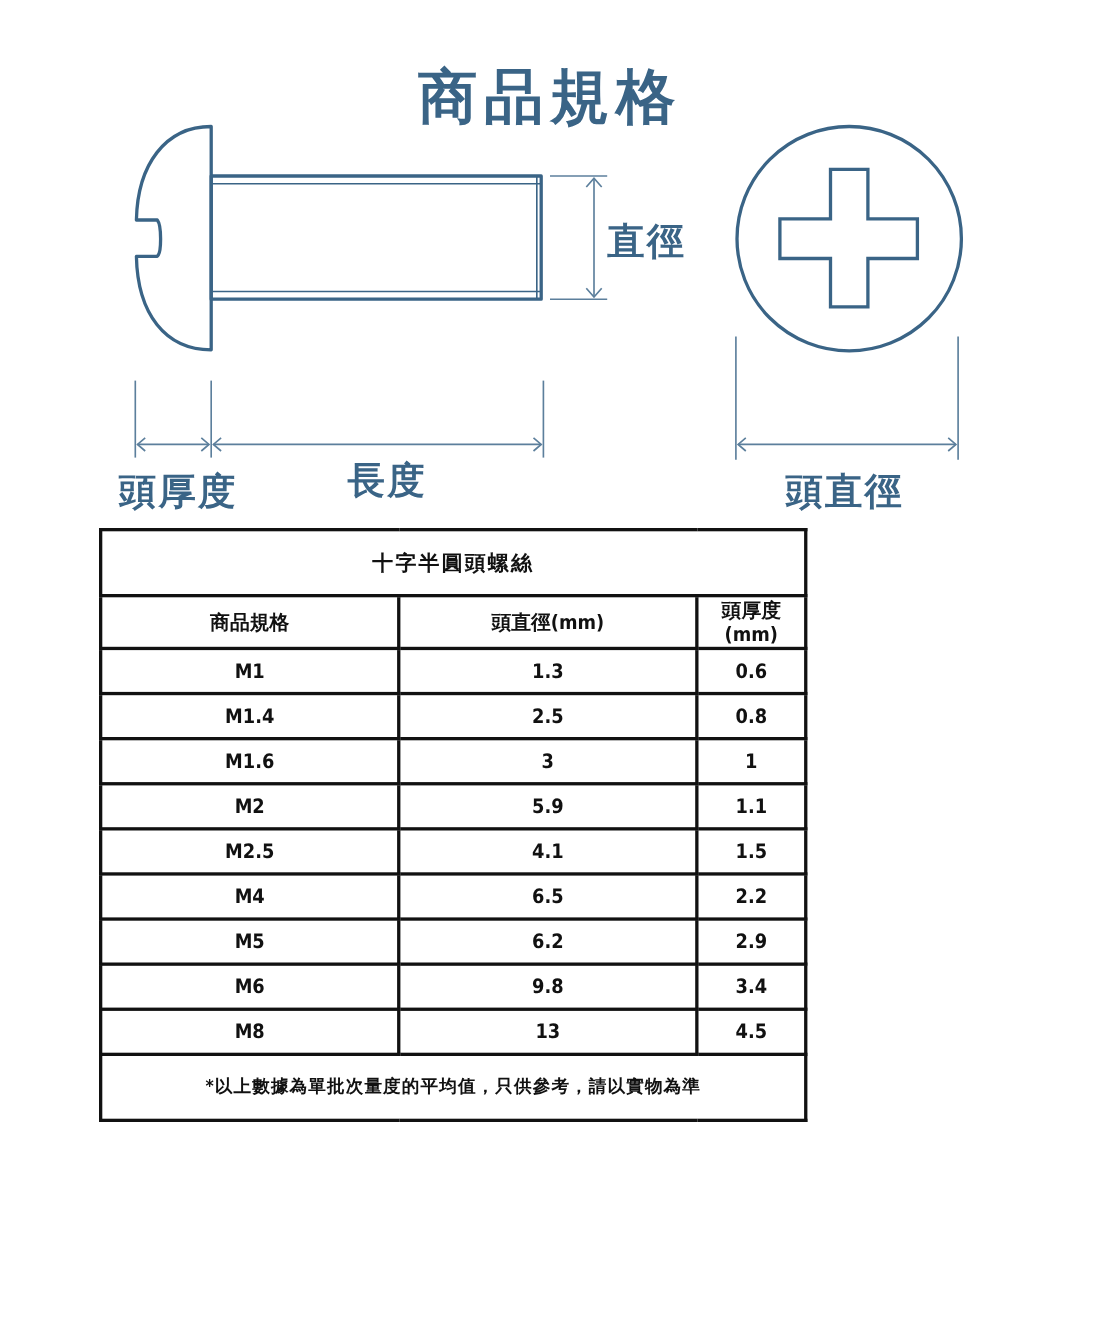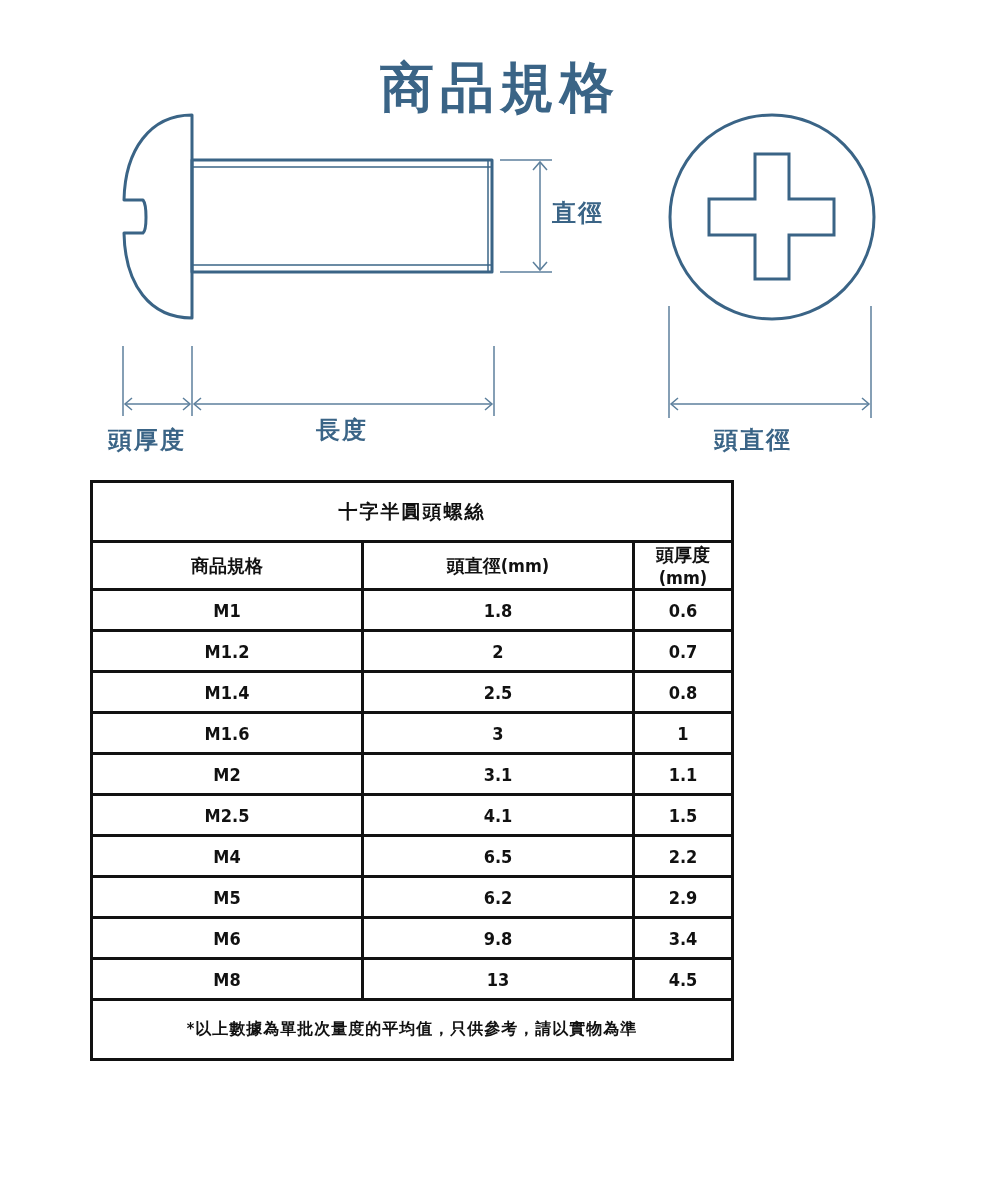--- a/index.html
+++ b/index.html
@@ -1,21 +1,21 @@
 <!DOCTYPE html>
 <html><head>
   <meta charset="utf-8">
   <style>
     html, body { margin: 0; padding: 0; background: #ffffff; }
     body { width: 1000px; height: 1201px; position: relative; overflow: hidden;
            font-family: "DejaVu Sans", sans-serif; }
     .title { position: absolute; left: 0; width: 1000px; top: 52px; text-align: center;
              font-size: 54px; font-weight: bold; color: #3a6486; letter-spacing: 6px; }
     svg.diagram { position: absolute; left: 0; top: 0; }
-    .lbl { position: absolute; color: #3a6486; font-weight: bold; font-size: 24px; letter-spacing: 2px; }
+    .lbl { position: absolute; color: #3a6486; font-weight: bold; font-size: 34px; letter-spacing: 2px; }
     table.spec { position: absolute; left: 90px; top: 480px; width: 644px;
                  border-collapse: collapse; border: 3px solid #111; }
     table.spec td { border: 3px solid #111; text-align: center; color: #111;
                     font-family: "DejaVu Sans Condensed", "DejaVu Sans", sans-serif;
                     font-weight: bold; font-size: 18px; height: 38px; padding: 0; }
     table.spec td.caption { height: 57px; font-size: 19px; letter-spacing: 2px; }
     table.spec td.note { height: 57px; font-size: 16px; letter-spacing: 1px; }
     table.spec td.c0 { width: 268px; }
     table.spec td.c1 { width: 268px; }
   </style>
@@ -79,41 +79,36 @@
       <tr>
     <td class="caption" colspan="3">十字半圓頭螺絲</td>
   </tr>
   <tr>
     <td class="c0">商品規格</td>
     <td class="c1">頭直徑(mm)</td>
     <td>頭厚度(mm)</td>
   </tr>
   <tr>
     <td>M1</td>
-    <td>1.8</td>
+    <td>1.3</td>
     <td>0.6</td>
-  </tr>
-  <tr>
-    <td>M1.2</td>
-    <td>2</td>
-    <td>0.7</td>
   </tr>
   <tr>
     <td>M1.4</td>
     <td>2.5</td>
     <td>0.8</td>
   </tr>
   <tr>
     <td>M1.6</td>
     <td>3</td>
     <td>1</td>
   </tr>
   <tr>
     <td>M2</td>
-    <td>3.1</td>
+    <td>5.9</td>
     <td>1.1</td>
   </tr>
   <tr>
     <td>M2.5</td>
     <td>4.1</td>
     <td>1.5</td>
   </tr>
   <tr>
     <td>M4</td>
     <td>6.5</td>

